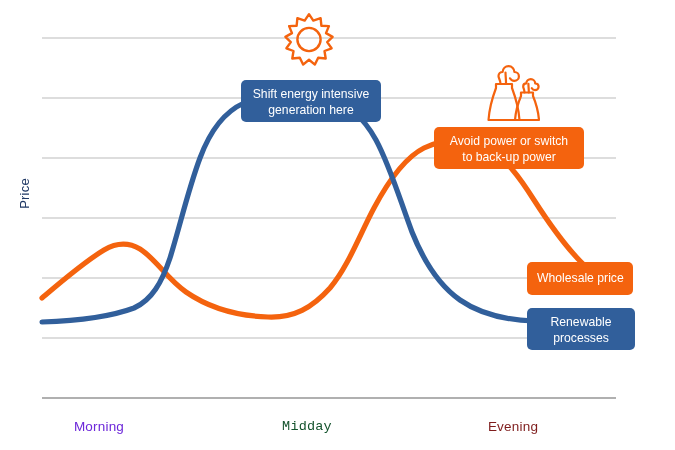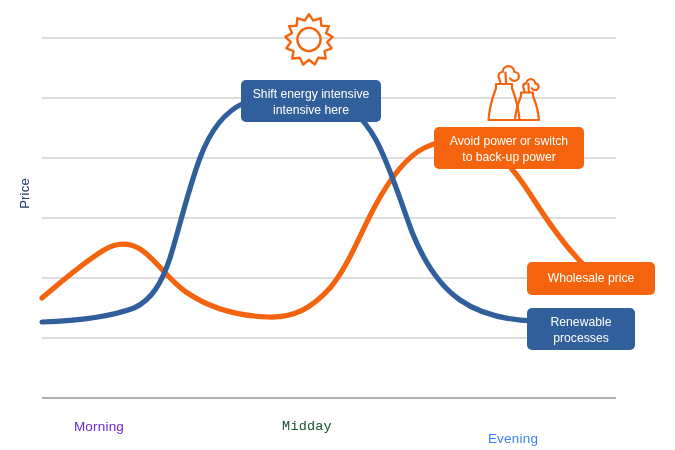--- a/index.html
+++ b/index.html
@@ -76,21 +76,21 @@
     width: 140px;
   }
   .pill-avoid {
     left: 434px;
     top: 127px;
     width: 150px;
   }
   .pill-wholesale {
     left: 527px;
     top: 262px;
-    width: 128px;
+    width: 106px;
     padding-top: 8px;
     padding-bottom: 9px;
   }
   .pill-renewable {
     left: 527px;
     top: 308px;
     width: 108px;
   }
 
   
@@ -140,21 +140,21 @@
              C 348,103 364,118 376,140
              C 390,166 400,200 412,232
              C 424,262 440,286 460,300
              C 480,314 506,320 534,321"></path>
   </svg>
 
   <div class="y-axis-title" style="color: rgb(31, 56, 100);">Price</div>
 
   <div class="x-label" style="left: 99px; color: #6d28d9;">Morning</div>
   <div class="x-label" style="left: 307px; color: #14532d; font-family: Liberation Mono, monospace;">Midday</div>
-  <div class="x-label" style="left: 513px; color: #3b82f6; margin-top: 12px;">Evening</div>
+  <div class="x-label" style="left: 513px; color: #7f1d1d;">Evening</div>
 
   <div class="icon-layer">
 
     <svg class="icon icon-sun" viewBox="0 0 56 56" aria-hidden="true">
       <path fill="none" stroke="#F4630E" stroke-width="2.4" stroke-linejoin="round" d="M28,3.2 L32.3,9.6 L39.6,7.2 L40.4,14.8 L47.9,15.1
                L45.0,22.1 L51.6,25.9 L46.2,31.1 L50.6,37.3
                L43.5,40.0 L44.7,47.5 L37.2,46.7 L33.9,53.6
                L28,48.8 L22.1,53.6 L18.8,46.7 L11.3,47.5
                L12.5,40.0 L5.4,37.3 L9.8,31.1 L4.4,25.9
                L11.0,22.1 L8.1,15.1 L15.6,14.8 L16.4,7.2
@@ -187,21 +187,21 @@
                  C67.1,25.5 68.6,26.9 68.6,28.8
                  C68.6,30.7 67.0,32.1 65.0,32.1
                  C63.6,32.1 62.4,31.3 61.8,30.2"></path>
         <path d="M58.4,25.8 C58.4,28.4 58.9,31.9 58.8,34.5"></path>
       </g>
     </svg>
   </div>
 
   <div class="pill blue pill-shift" style="background: rgb(49, 95, 155);">
     <span>Shift energy intensive</span><br>
-    <span>intensive here</span>
+    <span>generation here</span>
   </div>
 
   <div class="pill orange pill-avoid" style="background: rgb(244, 99, 14);">
     <span>Avoid power or switch</span><br>
     <span>to back-up power</span>
   </div>
 
   <div class="pill orange pill-wholesale" style="background: rgb(244, 99, 14);">
     <span>Wholesale price</span>
   </div>

